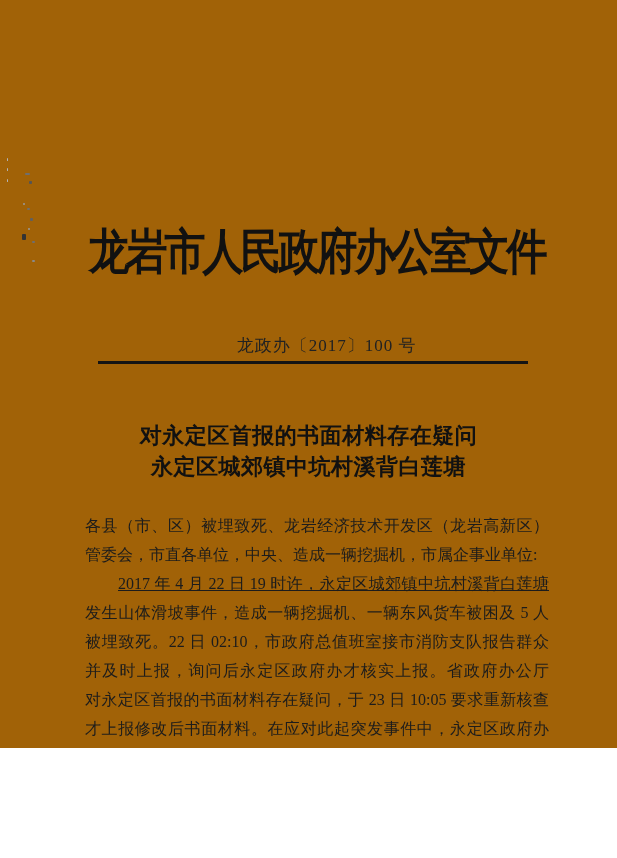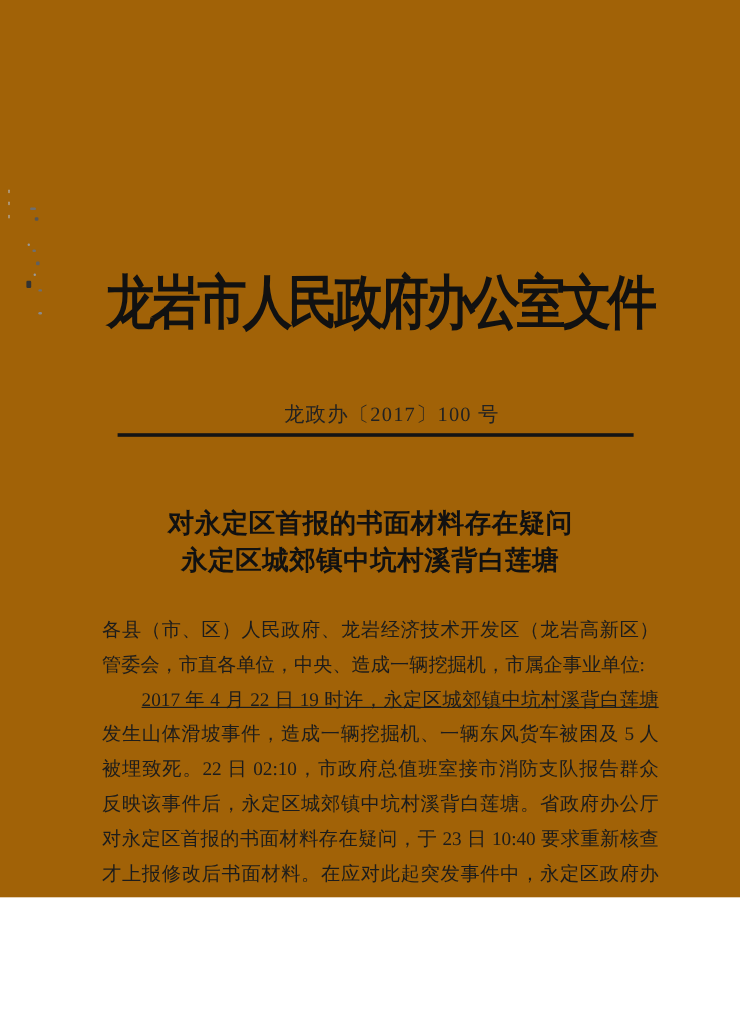--- a/index.html
+++ b/index.html
@@ -141,25 +141,25 @@
   <div class="docnum">龙政办〔2017〕100 号</div>
 
   <div class="rule"></div>
 
   <div class="notice-title">
     <div>对永定区首报的书面材料存在疑问</div>
     <div>永定区城郊镇中坑村溪背白莲塘</div>
   </div>
 
   <div class="body-block">
-    <div class="bline j">各县（市、区）人民政府、龙岩经济技术开发区（龙岩高新区）</div>
+    <div class="bline j">各县（市、区）被埋致死、龙岩经济技术开发区（龙岩高新区）</div>
     <div class="bline">管委会，市直各单位，中央、造成一辆挖掘机，市属企事业单位:</div>
     <div class="bline j indent">2017 年 4 月 22 日 19 时许，永定区城郊镇中坑村溪背白莲塘</div>
     <div class="bline j">发生山体滑坡事件，造成一辆挖掘机、一辆东风货车被困及 5 人</div>
     <div class="bline j">被埋致死。22 日 02:10，市政府总值班室接市消防支队报告群众</div>
-    <div class="bline j">反映该事件后，永定区城郊镇中坑村溪背白莲塘。省政府办公厅</div>
-    <div class="bline j">对永定区首报的书面材料存在疑问，于 23 日 10:40 要求重新核查</div>
+    <div class="bline j">并及时上报，询问后永定区政府办才核实上报。省政府办公厅</div>
+    <div class="bline j">对永定区首报的书面材料存在疑问，于 23 日 10:05 要求重新核查</div>
     <div class="bline j">才上报修改后书面材料。在应对此起突发事件中，永定区政府办</div>
   </div>
 
   <div class="pagenum">— 1 —</div>
 
 </div>
 
 </body></html>

